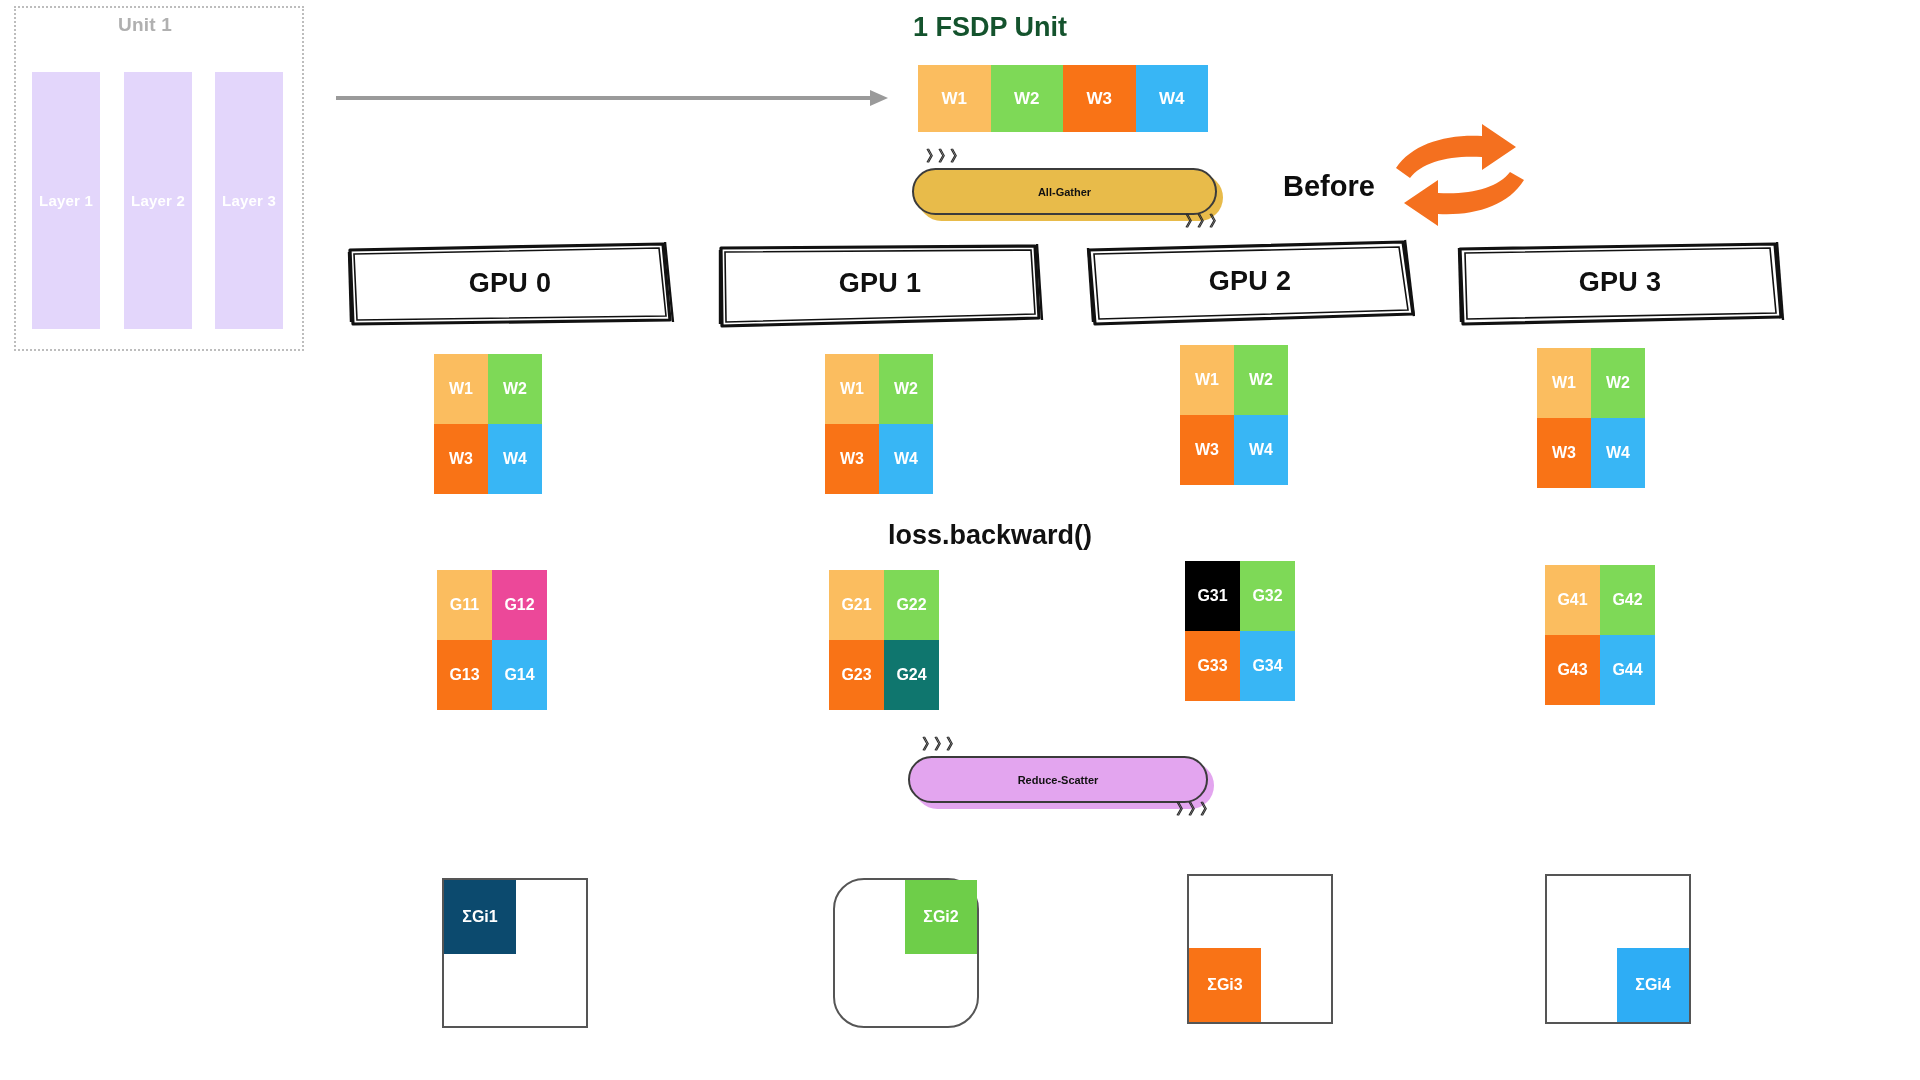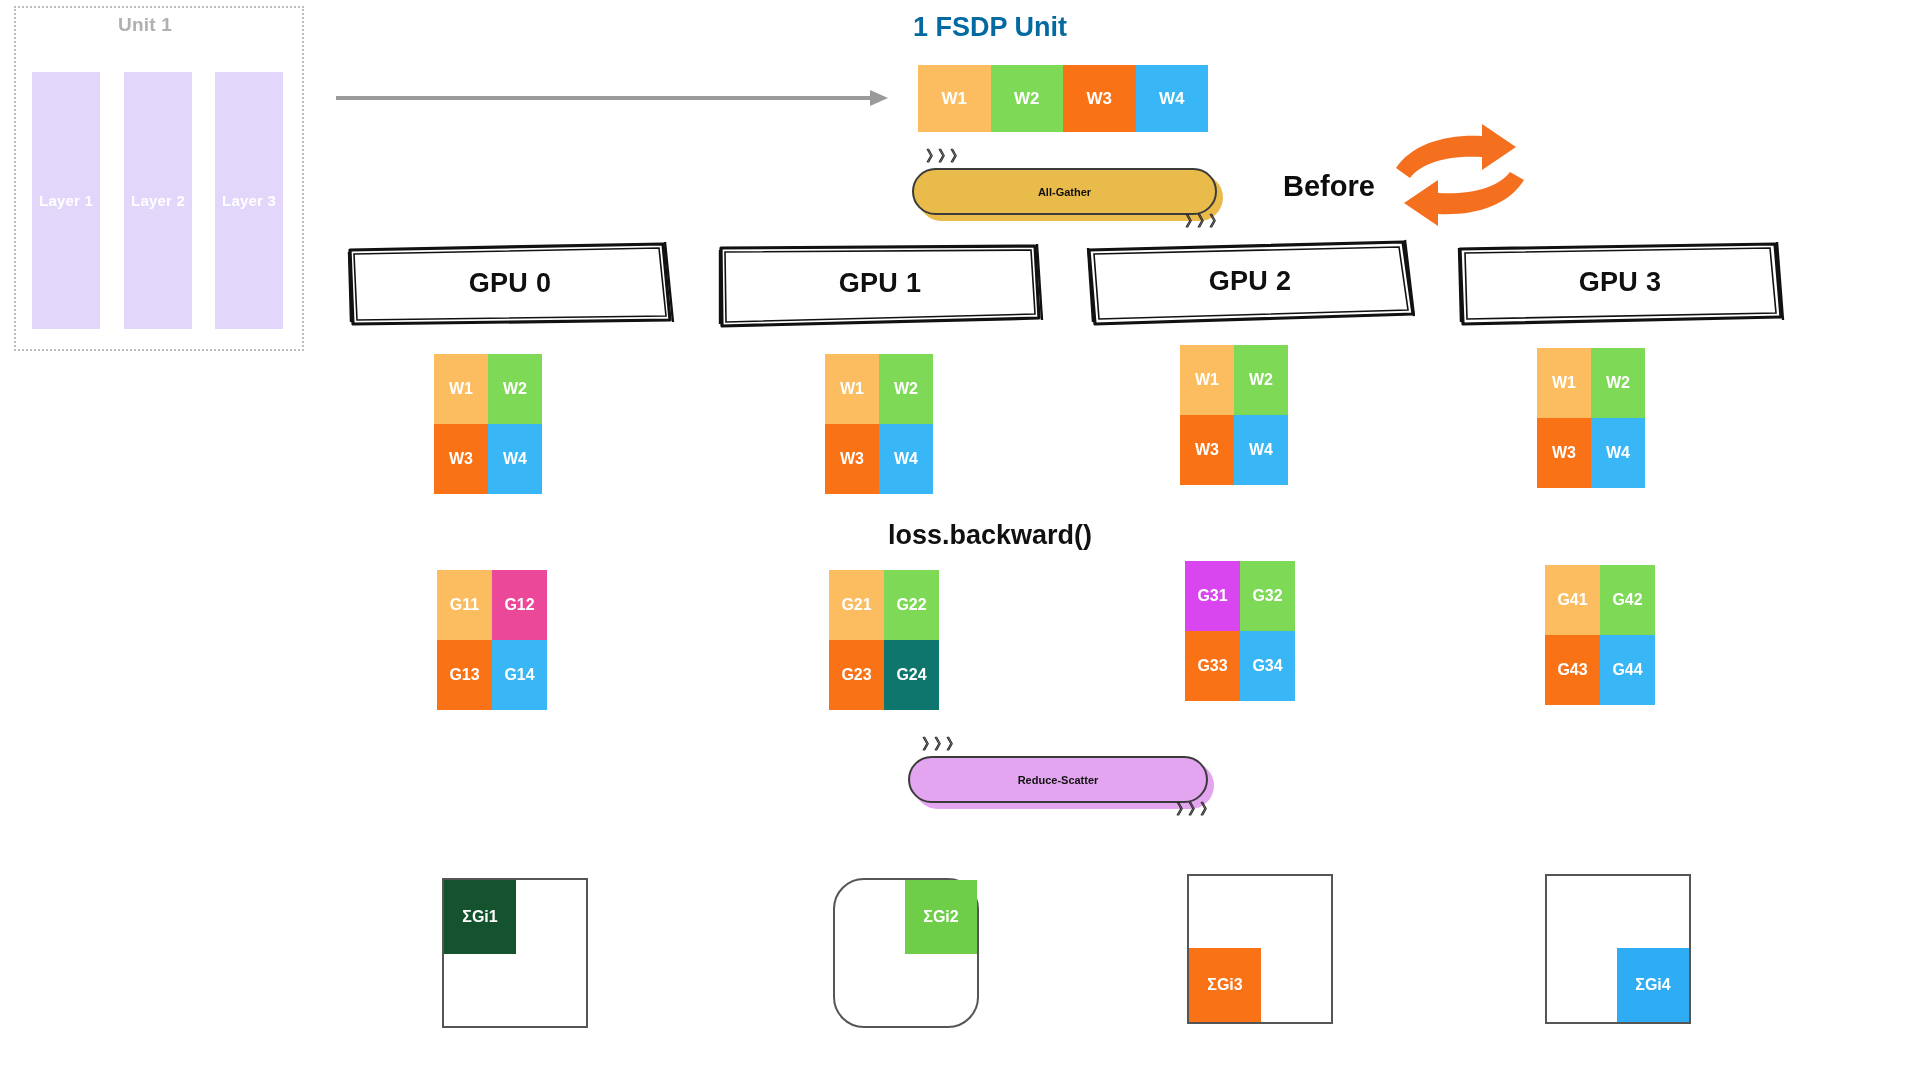--- a/index.html
+++ b/index.html
@@ -27,21 +27,21 @@
     color:#ffffff;font-size:15px;font-weight:700;letter-spacing:.2px;
   }
   #layer0{left:32px;} #layer1{left:124px;} #layer2{left:215px;}
 
   
   #flow-arrow{left:336px;top:88px;width:560px;height:20px;}
 
   
   #fsdp-title{
     left:830px;top:12px;width:320px;text-align:center;
-    font-size:27px;font-weight:700;color:#0369a1;
+    font-size:27px;font-weight:700;color:#14532d;
   }
   #fsdp-strip{left:918px;top:65px;width:290px;height:67px;display:flex;}
   #fsdp-strip > div{
     flex:1;display:flex;align-items:center;justify-content:center;
     color:#fff;font-size:17px;font-weight:700;
   }
 
   
   .pill-wrap{position:absolute;}
   .pill{
@@ -226,21 +226,21 @@
 </div>
 
 <div class="mat g" style="left:829px;top:570px;">
   <div style="background:#fbbd5f">G21</div>
   <div style="background:#7ed957">G22</div>
   <div style="background:#f97316">G23</div>
   <div style="background:#0f766e">G24</div>
 </div>
 
 <div class="mat g" style="left:1185px;top:561px;">
-  <div style="background:#d946ef">G31</div>
+  <div style="background:#000000">G31</div>
   <div style="background:#7ed957">G32</div>
   <div style="background:#f97316">G33</div>
   <div style="background:#38b6f5">G34</div>
 </div>
 
 <div class="mat g" style="left:1545px;top:565px;">
   <div style="background:#fbbd5f">G41</div>
   <div style="background:#7ed957">G42</div>
   <div style="background:#f97316">G43</div>
   <div style="background:#38b6f5">G44</div>
@@ -249,21 +249,21 @@
 <div class="pill-wrap" id="reduce-wrap">
   <div class="chev" style="left:14px;top:-19px;">》》》</div>
   <div class="pill-shadow" style="background:#e3a5ef;"></div>
   <div class="pill" style="background:#e3a5ef;">
     <span>Reduce-Scatter</span>
   </div>
   <div class="chev" style="right:-4px;top:46px;">》》》</div>
 </div>
 
 <div class="shard" style="left:442px;top:878px;">
-  <div class="quad q-tl" style="background:#14532d">ΣGi1</div>
+  <div class="quad q-tl" style="background:#0c4a6e">ΣGi1</div>
 </div>
 
 <div class="shard" style="left:833px;top:878px;border-radius:31px;">
   <div class="quad q-tr" style="background:#6ece49">ΣGi2</div>
 </div>
 
 <div class="shard" style="left:1187px;top:874px;">
   <div class="quad q-bl" style="background:#f97316">ΣGi3</div>
 </div>
 

